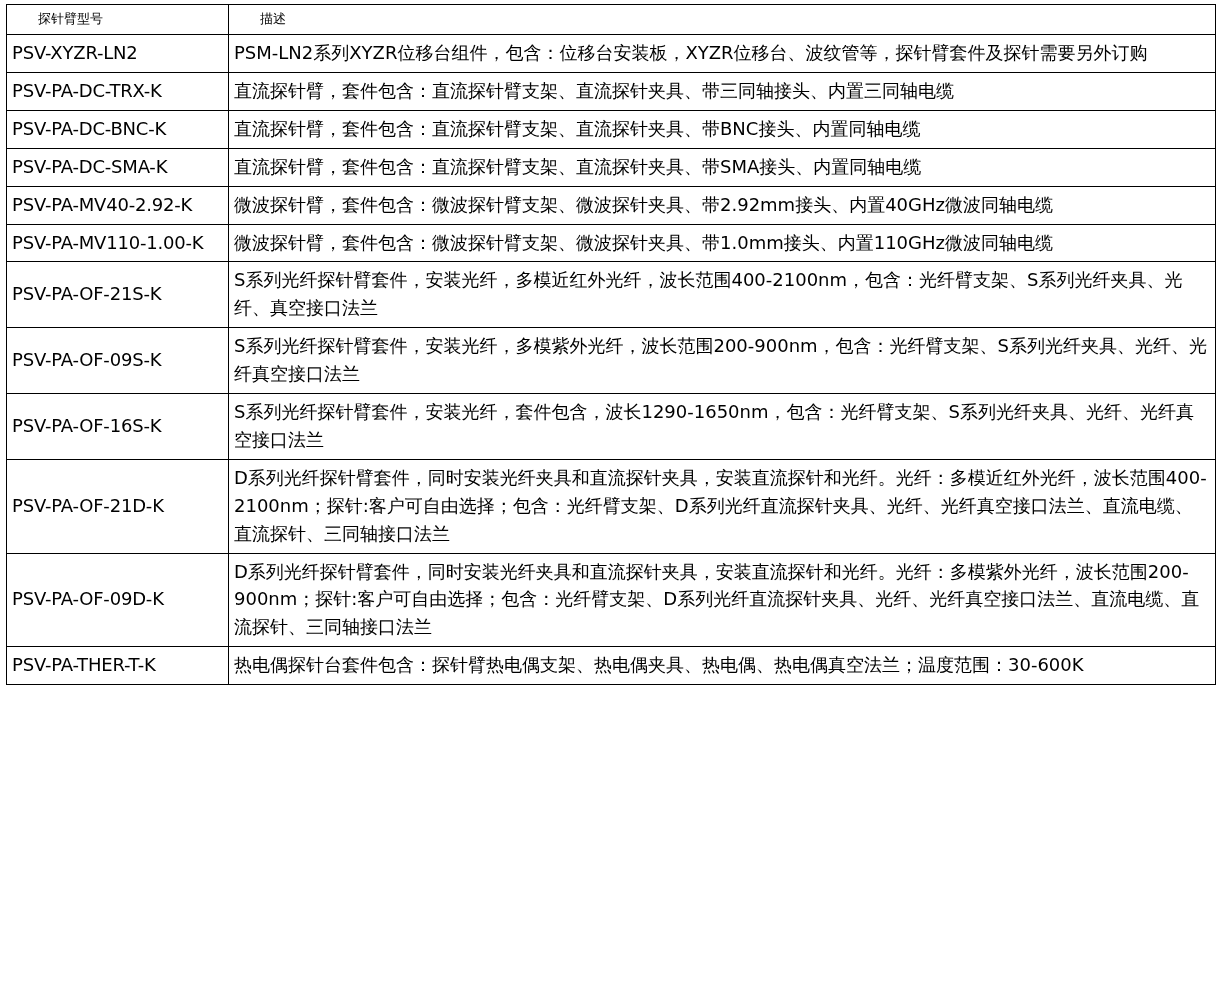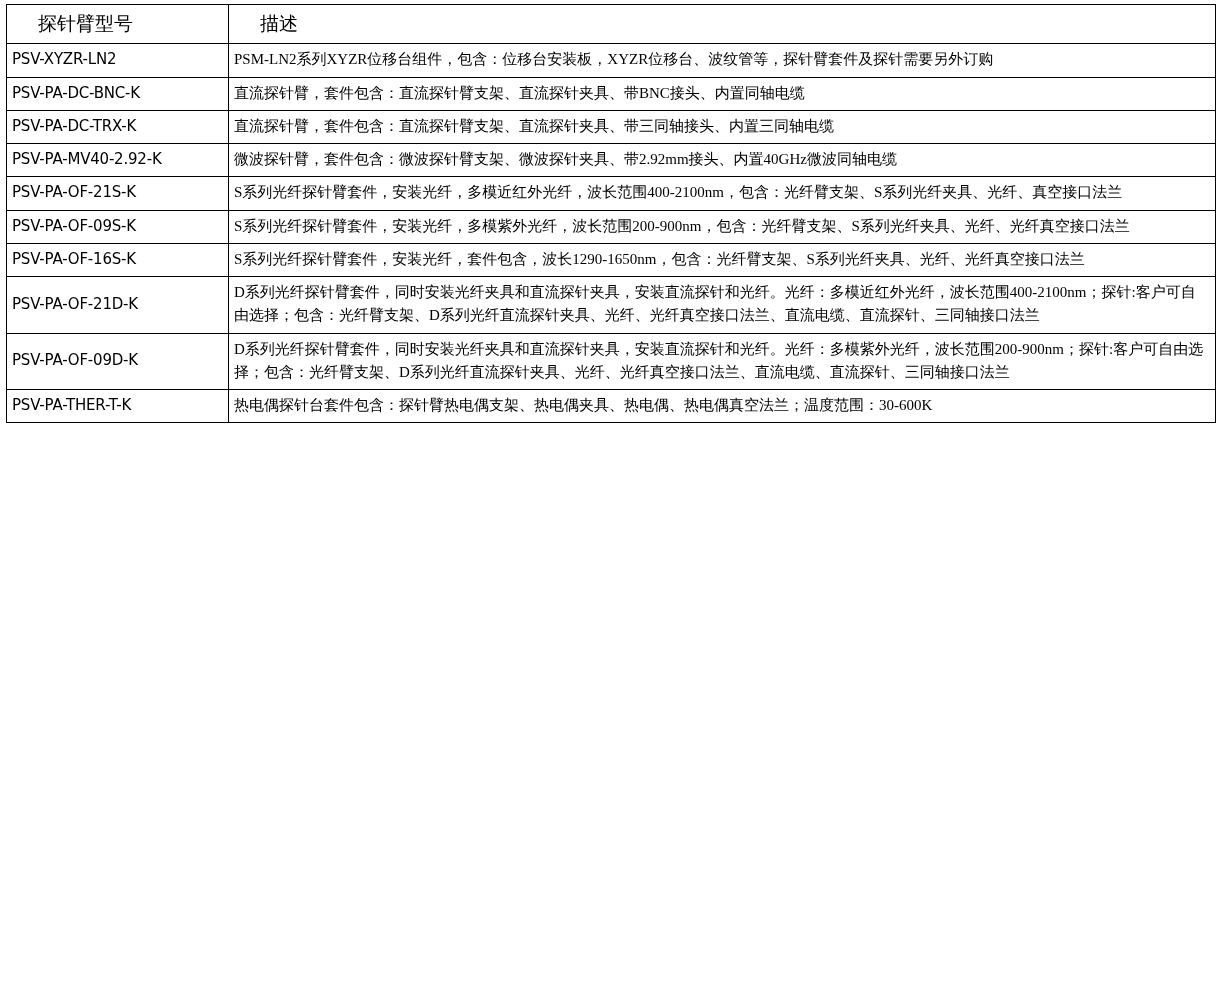--- a/index.html
+++ b/index.html
@@ -22,36 +22,35 @@
     border-collapse: collapse;
     width: 1209px;
     table-layout: fixed;
   }
   table.spec col.c1 { width: 222px; }
   table.spec col.c2 { width: 987px; }
   table.spec th, table.spec td {
     border: 1px solid #000000;
     vertical-align: middle;
     padding: 4px 5px 5px 5px;
-    font-size: 15px;
+    font-size: 18px;
     line-height: 1.55;
     font-weight: normal;
     text-align: left;
   }
   table.spec th {
-    font-size: 19px;
+    font-size: 13px;
     padding-left: 31px;
   }
   td.model {
     white-space: nowrap;
     letter-spacing: -0.2px;
   }
   td.desc {
     letter-spacing: 0px;
-    font-family: Liberation Serif, serif;
   }
   .hdr-row td {
     padding-top: 6px;
     padding-bottom: 7px;
   }
   .tall td { padding-top: 7px; padding-bottom: 8px; }
 </style>
 </head>
 <body>
 
@@ -66,30 +65,38 @@
         <th>探针臂型号</th>
         <th>描述</th>
       </tr>
     </thead>
     <tbody>
       <tr>
         <td class="model">PSV-XYZR-LN2</td>
         <td class="desc">PSM-LN2系列XYZR位移台组件，包含：位移台安装板，XYZR位移台、波纹管等，探针臂套件及探针需要另外订购</td>
       </tr>
       <tr class="hdr-row">
+        <td class="model">PSV-PA-DC-TRX-K</td>
+        <td class="desc">直流探针臂，套件包含：直流探针臂支架、直流探针夹具、带三同轴接头、内置三同轴电缆</td>
+      </tr>
+      <tr class="hdr-row">
         <td class="model">PSV-PA-DC-BNC-K</td>
         <td class="desc">直流探针臂，套件包含：直流探针臂支架、直流探针夹具、带BNC接头、内置同轴电缆</td>
       </tr>
       <tr class="hdr-row">
-        <td class="model">PSV-PA-DC-TRX-K</td>
-        <td class="desc">直流探针臂，套件包含：直流探针臂支架、直流探针夹具、带三同轴接头、内置三同轴电缆</td>
+        <td class="model">PSV-PA-DC-SMA-K</td>
+        <td class="desc">直流探针臂，套件包含：直流探针臂支架、直流探针夹具、带SMA接头、内置同轴电缆</td>
       </tr>
       <tr class="hdr-row">
         <td class="model">PSV-PA-MV40-2.92-K</td>
         <td class="desc">微波探针臂，套件包含：微波探针臂支架、微波探针夹具、带2.92mm接头、内置40GHz微波同轴电缆</td>
+      </tr>
+      <tr class="hdr-row">
+        <td class="model">PSV-PA-MV110-1.00-K</td>
+        <td class="desc">微波探针臂，套件包含：微波探针臂支架、微波探针夹具、带1.0mm接头、内置110GHz微波同轴电缆</td>
       </tr>
       <tr>
         <td class="model">PSV-PA-OF-21S-K</td>
         <td class="desc">S系列光纤探针臂套件，安装光纤，多模近红外光纤，波长范围400-2100nm，包含：光纤臂支架、S系列光纤夹具、光纤、真空接口法兰</td>
       </tr>
       <tr>
         <td class="model">PSV-PA-OF-09S-K</td>
         <td class="desc">S系列光纤探针臂套件，安装光纤，多模紫外光纤，波长范围200-900nm，包含：光纤臂支架、S系列光纤夹具、光纤、光纤真空接口法兰</td>
       </tr>
       <tr>

